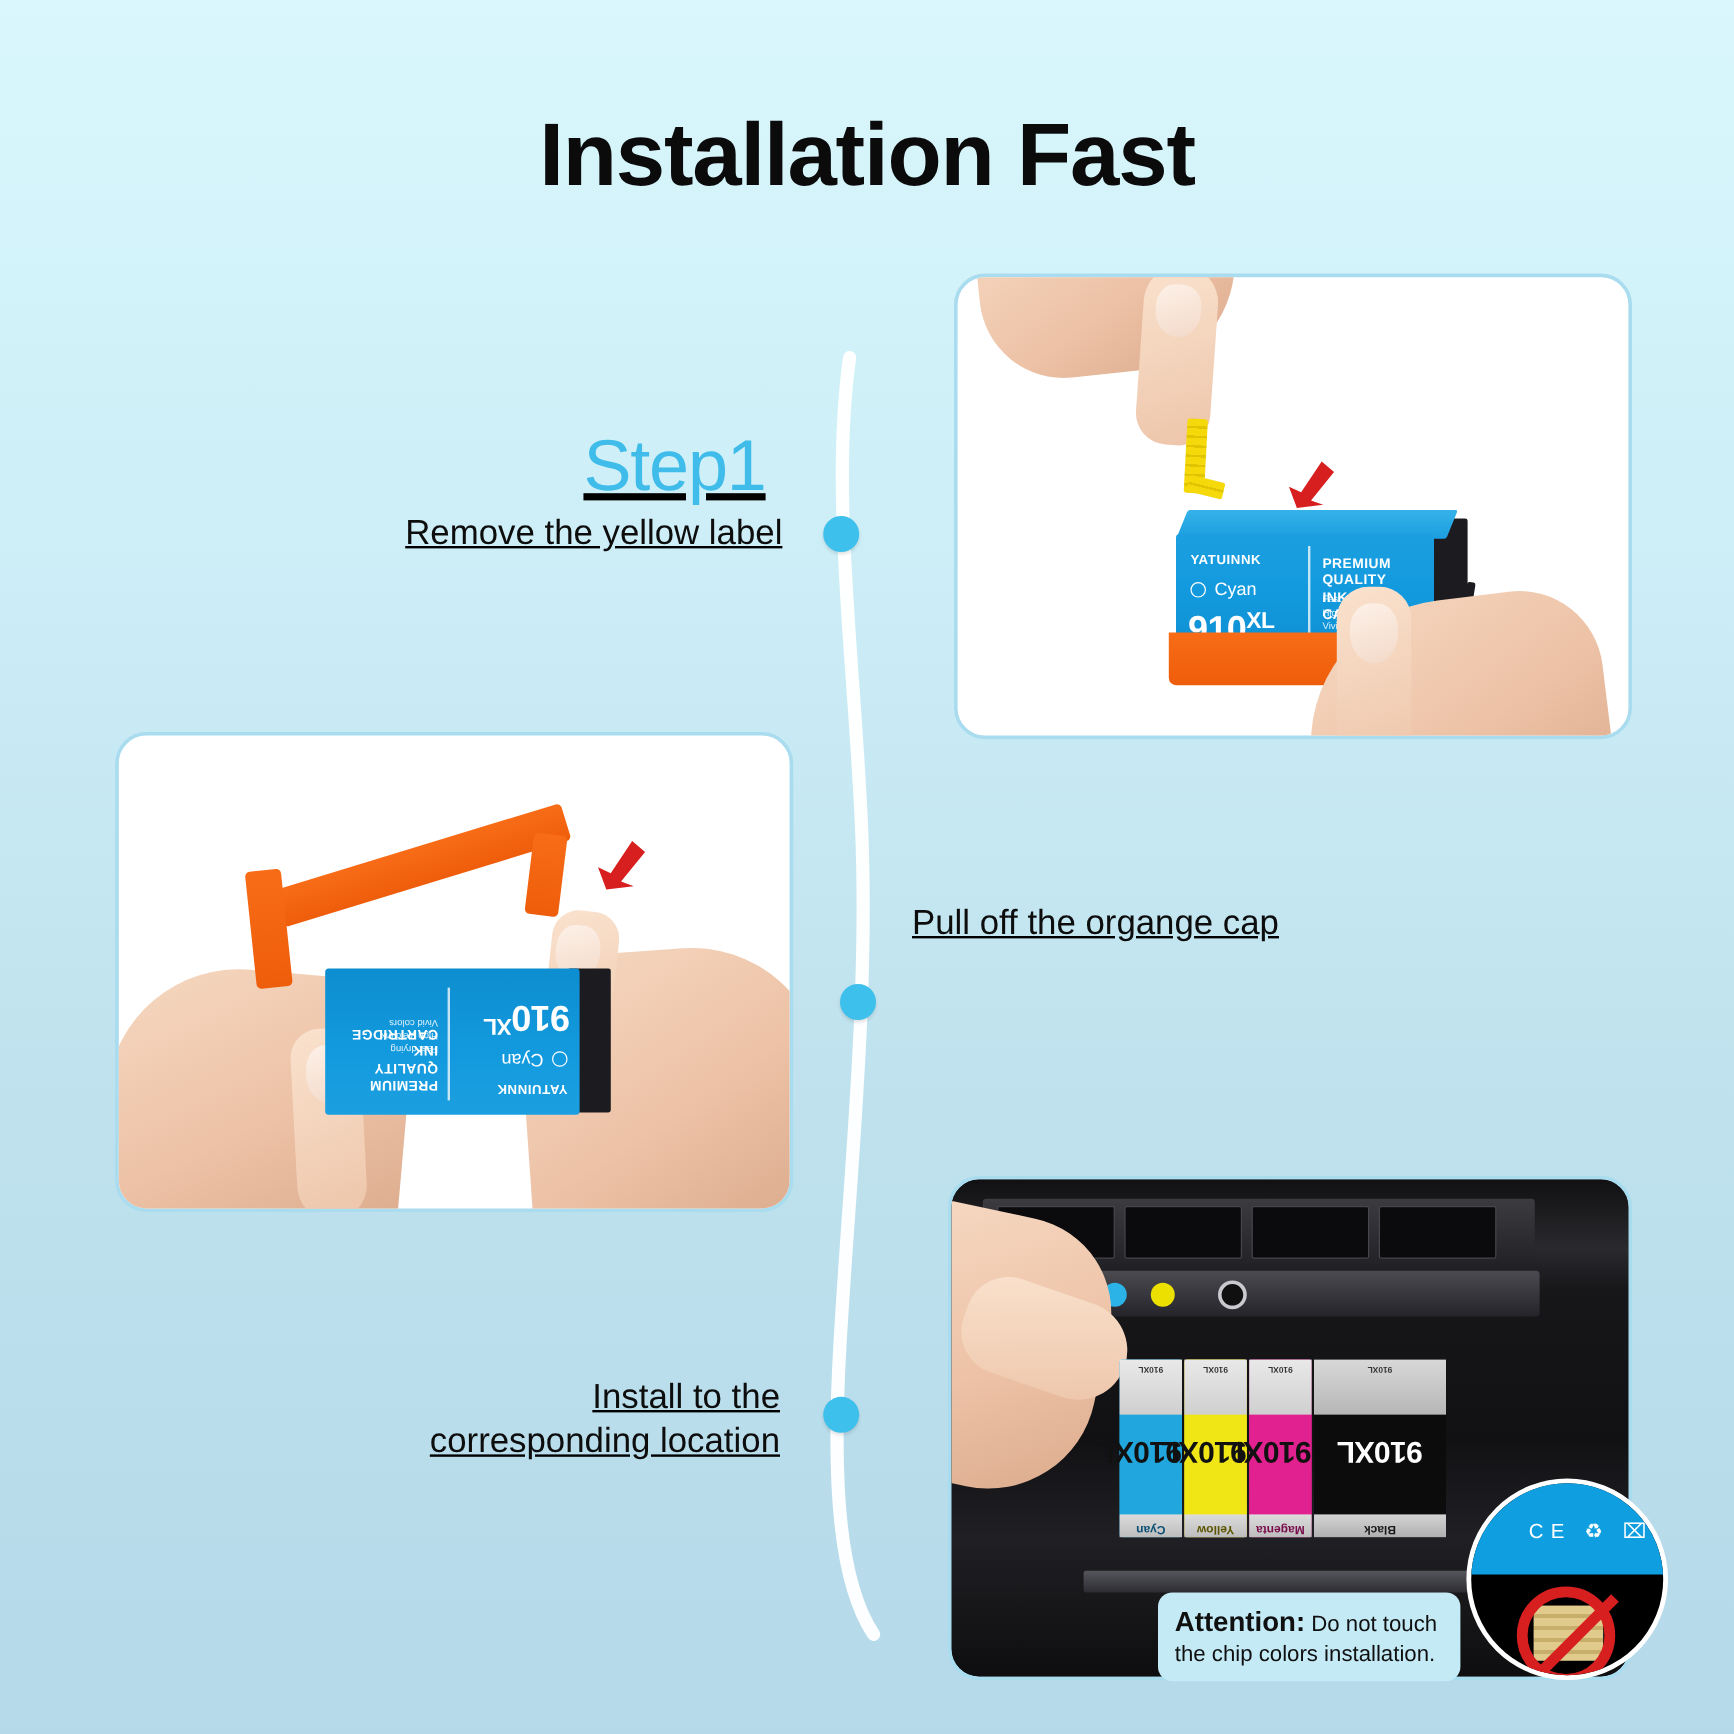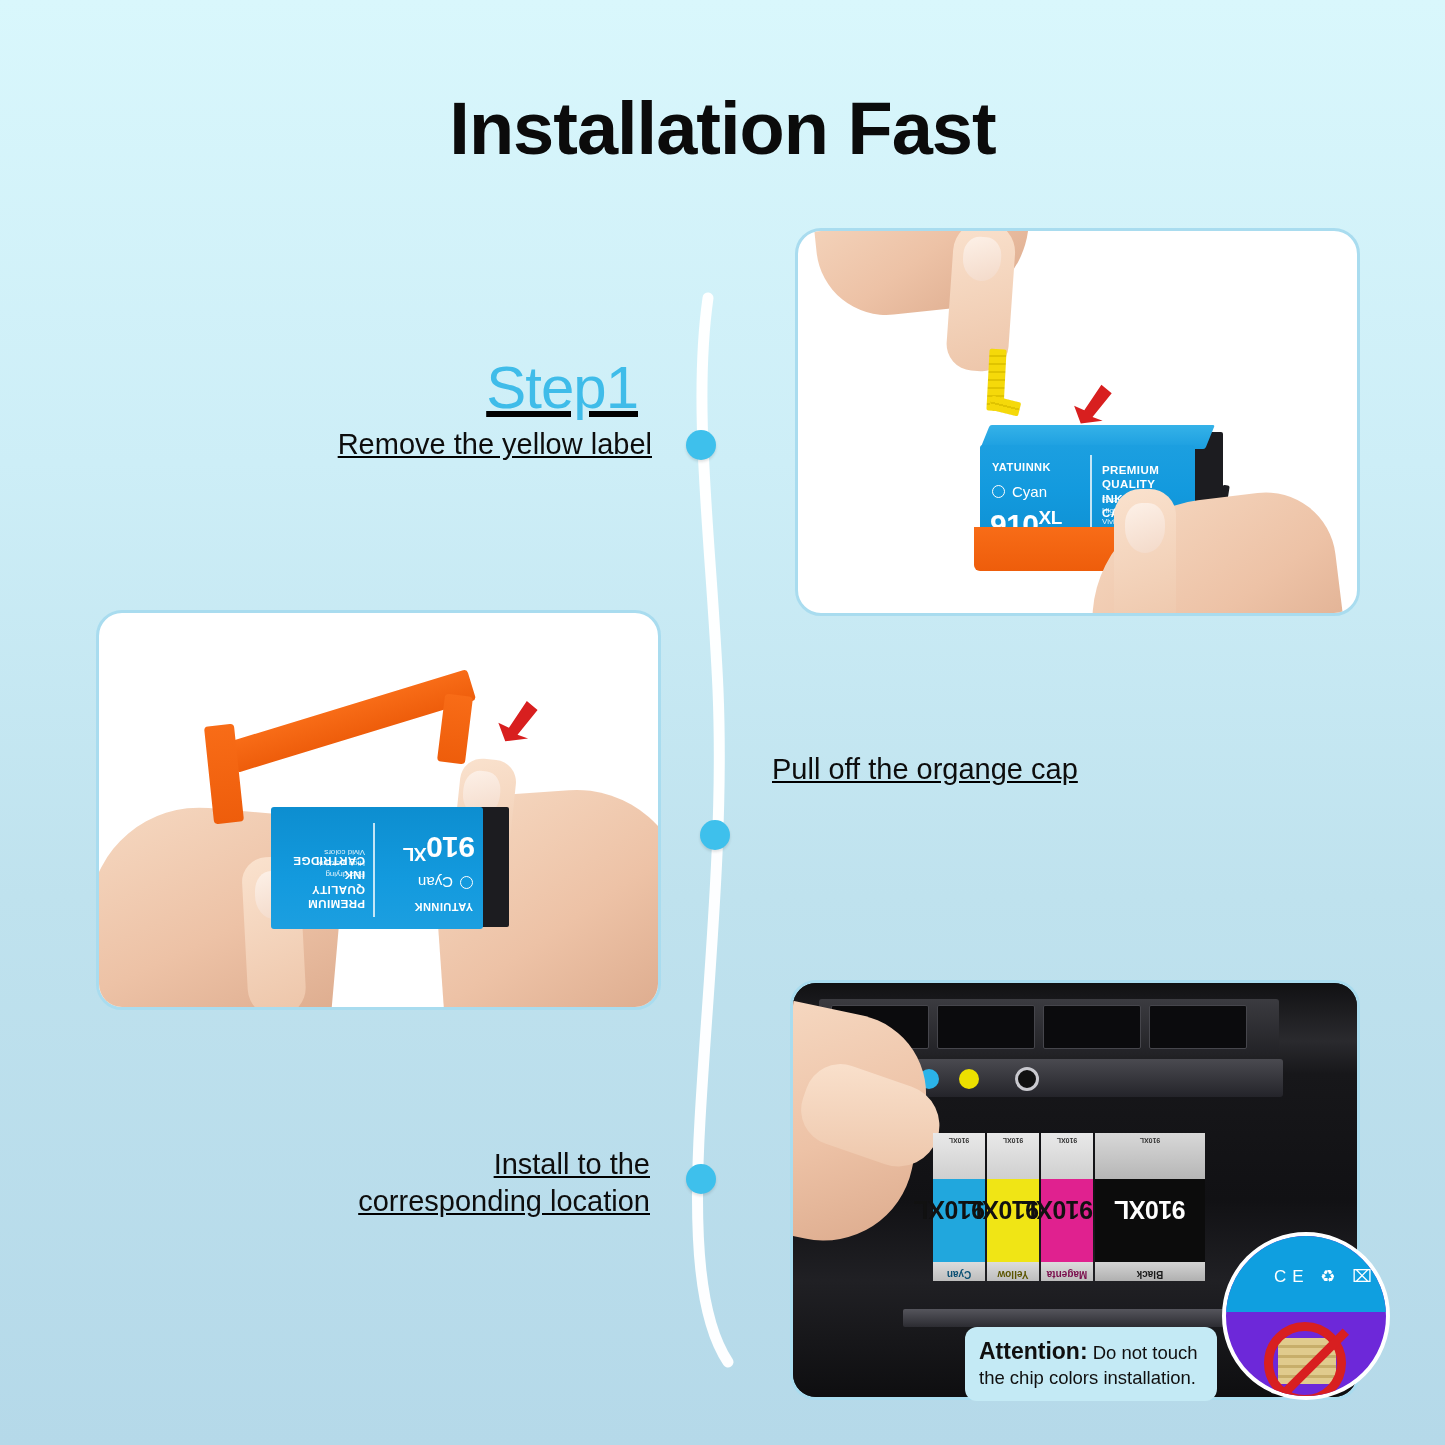--- a/index.html
+++ b/index.html
@@ -54,21 +54,21 @@
     line-height: 1.28;
     white-space: pre-line;
   }
 
   #step-1-text { left: 40px; top: 358px; width: 612px; text-align: right; }
   #step-1-text .step-label { margin-right: 14px; }
   #step-1-text .step-desc { margin-top: 8px; }
 
   #step-2-text { left: 760px; top: 745px; width: 600px; text-align: left; }
   #step-2-text .step-label { margin-left: 8px; }
-  #step-2-text .step-desc { margin-top: 6px; margin-left: 12px; }
+  #step-2-text .step-desc { margin-top: 6px; }
 
   #step-3-text { left: 60px; top: 1140px; width: 590px; text-align: right; }
   #step-3-text .step-label { margin-right: 16px; }
   #step-3-text .step-desc { margin-top: 6px; }
 
   
   .photo-panel {
     position: absolute;
     background: #ffffff;
     border: 3px solid #a9dcef;
@@ -209,21 +209,21 @@
   #attention-callout .att-lead { font-size: 23px; font-weight: 700; }
 
   
   #chip-inset {
     position: absolute;
     left: 1222px; top: 1232px;
     width: 168px; height: 168px;
     border-radius: 50%;
     border: 4px solid #ffffff;
     overflow: hidden;
-    background: #6d28d9;
+    background: #000000;
   }
   #chip-inset .ci-blue {
     position: absolute; left: -16px; top: -10px; width: 210px; height: 86px;
     background: #0f9fe0;
     border-radius: 0 0 16px 16px;
   }
   #chip-inset .ci-icons {
     position: absolute; top: 30px; left: 48px;
     color: #fff; font-size: 17px; letter-spacing: 6px;
   }

